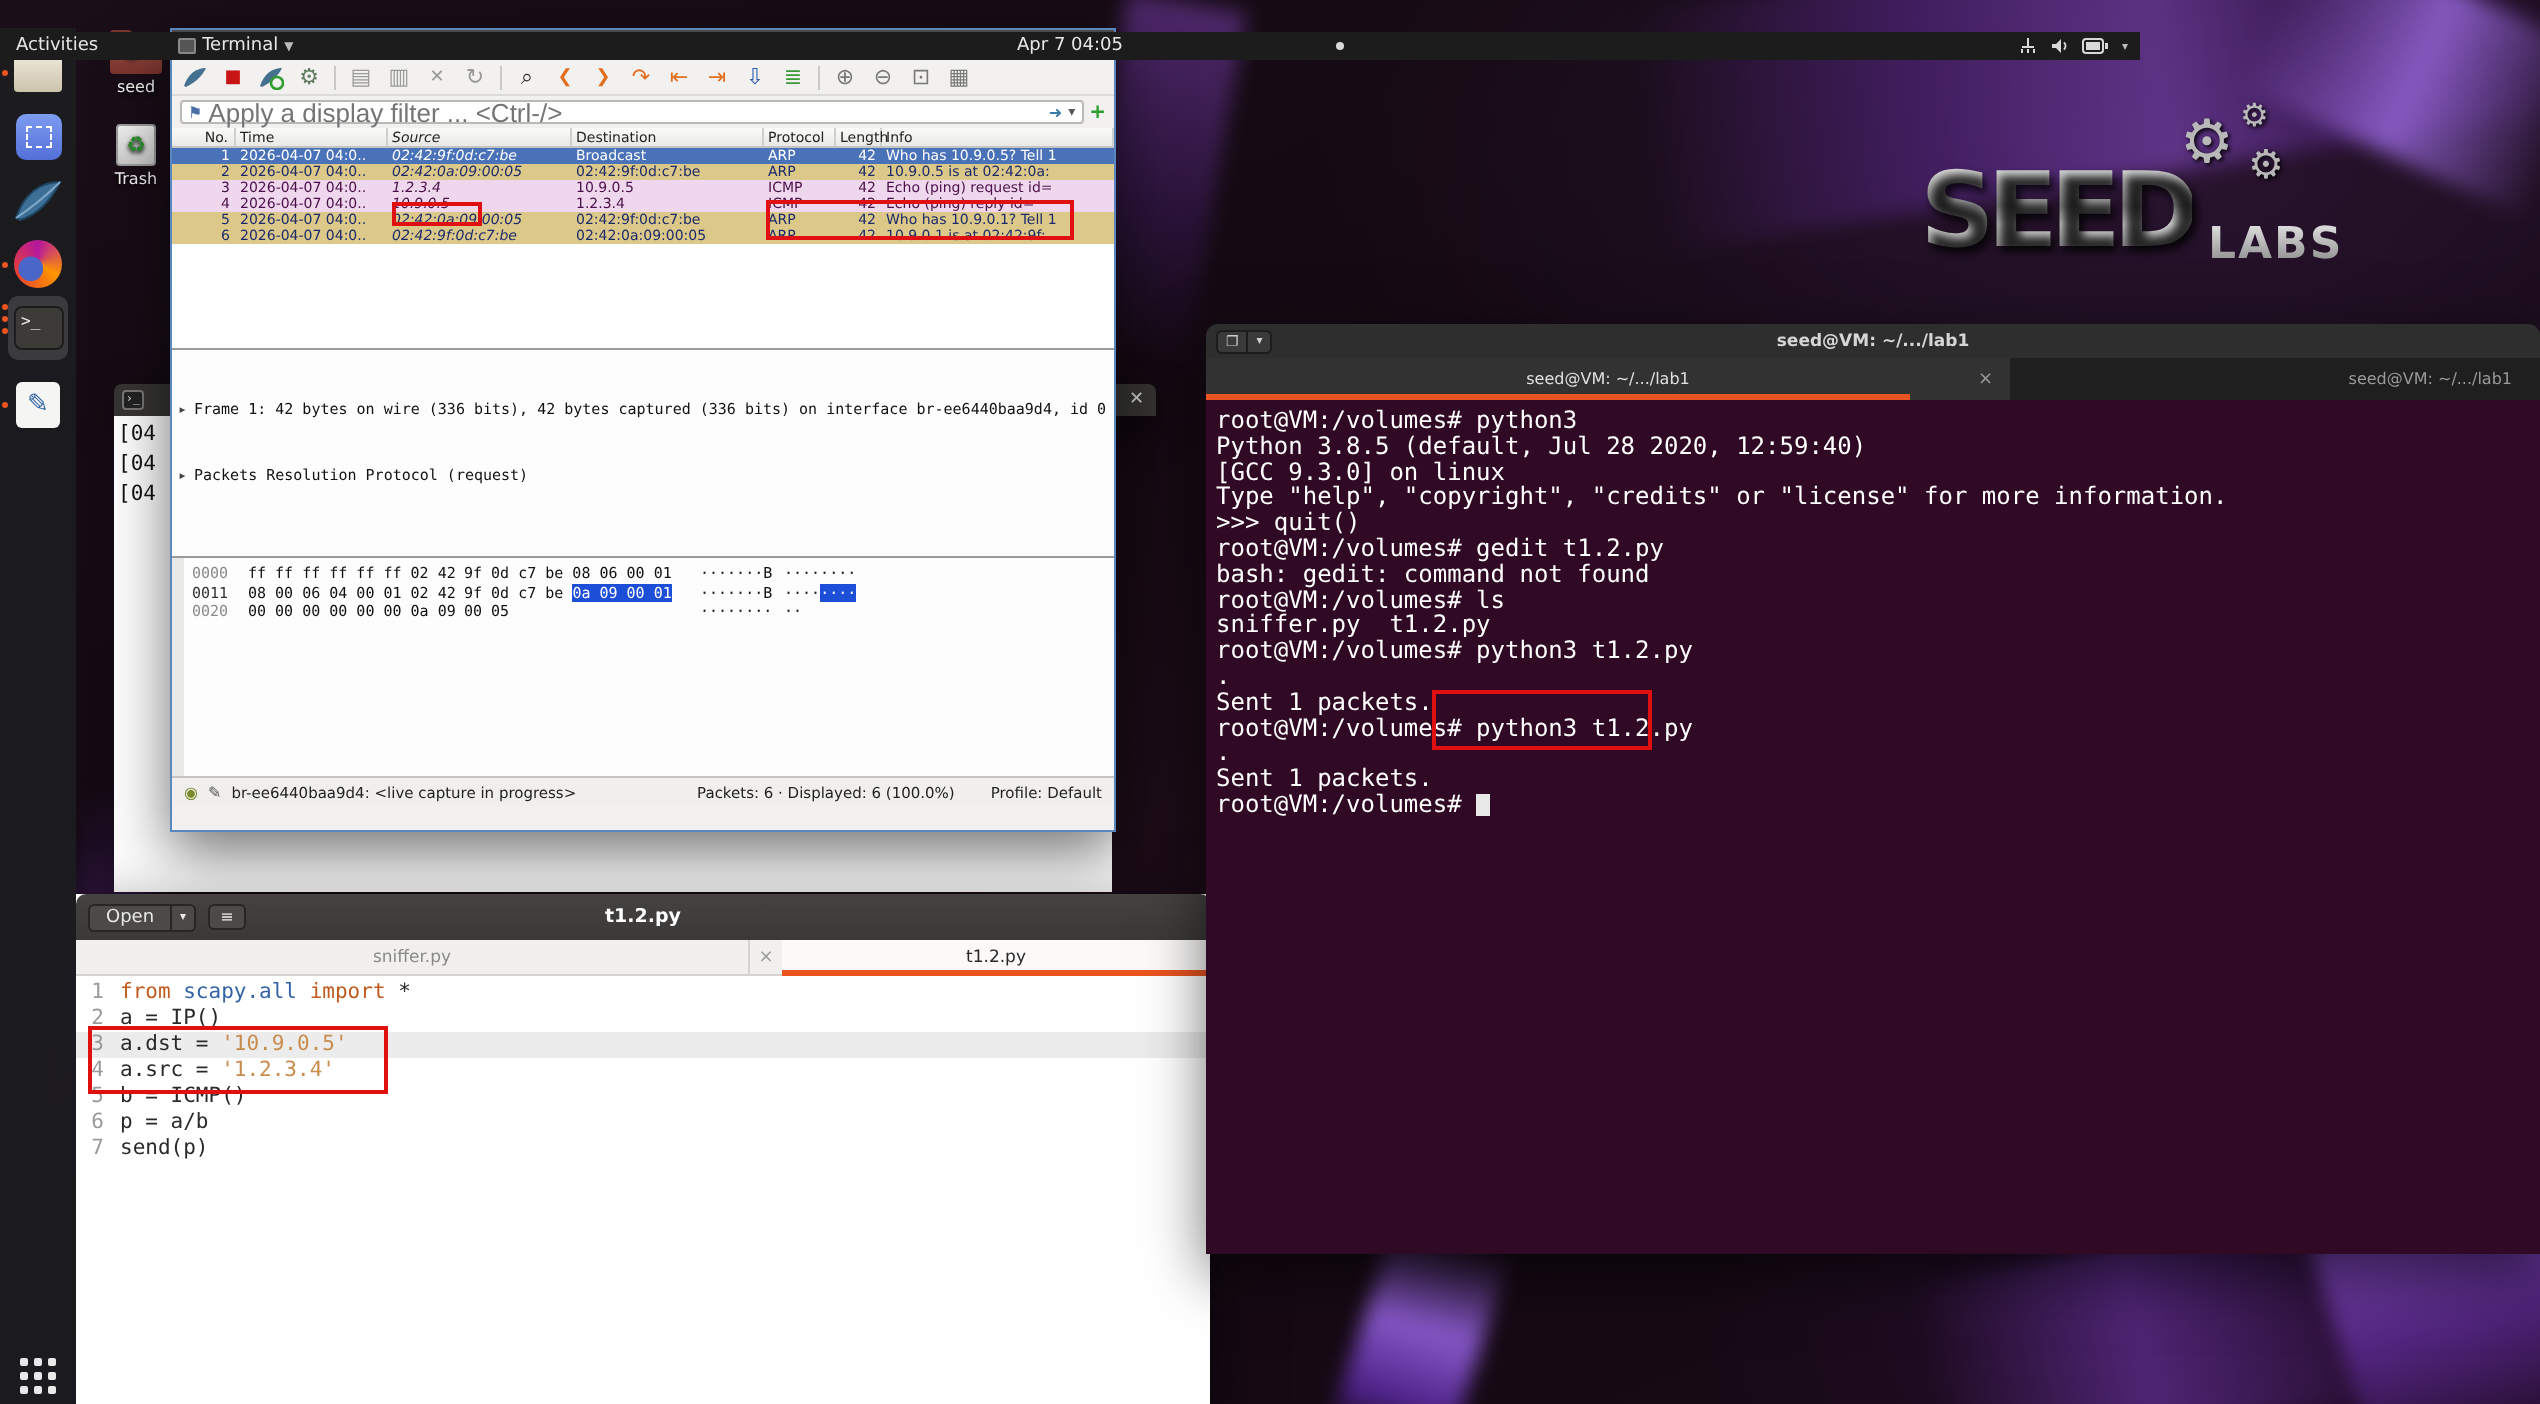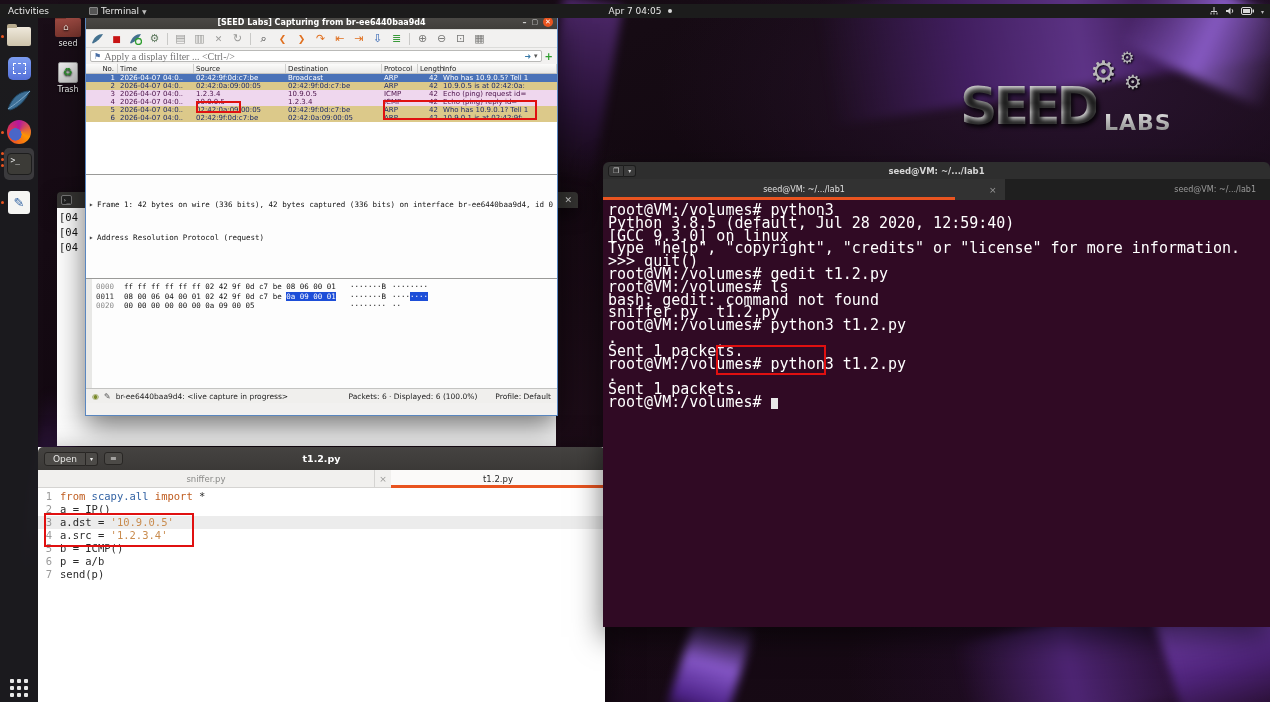--- a/index.html
+++ b/index.html
@@ -37,21 +37,21 @@
       -webkit-background-clip:text; background-clip:text; color:transparent;
       text-shadow:2px 3px 4px rgba(0,0,0,.8); }
   .logo-labs { position:absolute; left:152px; top:52px; font-size:22px; font-weight:bold; letter-spacing:1px;
       background:linear-gradient(180deg,#e8e8e8,#7f7f7f); -webkit-background-clip:text; background-clip:text; color:transparent; }
   .gear { position:absolute; color:#b8b8b8; text-shadow:1px 1px 2px #000; }
   .g1 { left:138px; top:-4px; font-size:30px; }
   .g2 { left:168px; top:-10px; font-size:16px; }
   .g3 { left:172px; top:12px; font-size:20px; }
 
   
-  .topbar { position:absolute; left:0; top:4px; width:1270px; height:14px; background:#1c1c1c; color:#e6e6e6;
+  .topbar { position:absolute; left:0; top:16px; width:1070px; height:14px; background:#1c1c1c; color:#e6e6e6;
       display:flex; align-items:center; font-size:9px; z-index:50; }
   .tb-activities { margin-left:8px; }
   .tb-app { margin-left:40px; display:flex; align-items:center; gap:3px; }
   .tb-term-ico { width:9px; height:8px; background:#555; border:1px solid #888; border-radius:1px; display:inline-block; }
   .tb-caret { font-size:6px; color:#bbb; }
   .tb-clock { position:absolute; left:0; right:0; text-align:center; }
   .tb-dot { position:absolute; left:668px; top:5px; width:4px; height:4px; border-radius:50%; background:#d8d8d8; }
   .tb-right { position:absolute; right:6px; top:0; height:14px; display:flex; align-items:center; gap:6px; }
   .tb-right svg { display:block; }
 
@@ -93,35 +93,35 @@
   .ws { left:85px; top:14px; width:473px; height:402px; background:#f2f1f0; border:1px solid #5a87c0; z-index:10; font-size:7.5px; }
   .ws-title { height:14px; background:linear-gradient(#4d4b48,#403e3b); color:#fff; font-weight:bold; font-size:8px; display:flex; align-items:center; justify-content:center; position:relative; }
   .ws-ctrl { position:absolute; right:4px; top:0; height:14px; display:flex; align-items:center; gap:5px; color:#cfcfcf; font-size:8px; }
   .ws-close { width:10px; height:10px; border-radius:50%; background:#e9541f; color:#fff; font-size:7px; line-height:10px; text-align:center; }
   .ws-menu { height:14px; display:flex; align-items:center; gap:9px; padding:0 6px; background:#f2f1f0; color:#1a1a1a; font-size:7.5px; }
   .ws-tools { height:18px; display:flex; align-items:center; gap:6px; padding:0 5px; background:#f2f1f0; border-top:1px solid #dcdcda; font-size:11px; }
   .ws-tools .ti { width:13px; text-align:center; }
   .tsep { width:1px; height:12px; background:#c9c9c7; }
   .ws-filter { height:17px; background:#f2f1f0; display:flex; align-items:center; padding:0 4px; gap:3px; border-top:1px solid #dcdcda; }
   .fl-wrap { flex:1; height:12px; background:#fff; border:1px solid #b9b9b7; border-radius:2px; display:flex; align-items:center; padding:0 3px; gap:3px; }
-  .fl-wrap input { flex:1; border:none; outline:none; font-size:10px; color:#555; font-family:Liberation Serif, serif; background:transparent; }
+  .fl-wrap input { flex:1; border:none; outline:none; font-size:13px; color:#555; font-family:Liberation Sans, sans-serif; background:transparent; }
   .fl-book { color:#4a6fa5; font-size:8px; }
   .fl-apply { color:#3a7aa8; font-size:8px; }
   .fl-caret { color:#555; font-size:7px; }
   .fl-plus { color:#2f9e2f; font-weight:bold; font-size:10px; }
 
   .ws-list { height:110px; background:#fff; overflow:hidden; position:relative; }
   .phead, .prow { display:flex; align-items:center; height:9px; font-size:7px; white-space:nowrap; }
   .phead { height:10px; background:linear-gradient(#fbfbfa,#e9e8e6); border-bottom:1px solid #c4c4c2; color:#222; }
   .phead span { border-right:1px solid #cfcfcd; height:100%; display:flex; align-items:center; padding-left:2px; }
   .prow { height:8px; color:#1c1c1c; }
   .prow span { overflow:hidden; padding-left:2px; }
   .c-no { width:32px; justify-content:flex-end; text-align:right; padding-right:3px; flex:none; }
   .c-time { width:76px; flex:none; }
-  .c-src { width:92px; flex:none; }
+  .c-src { width:92px; flex:none;font-style:italic; }
   .c-dst { width:96px; flex:none; }
   .c-proto { width:36px; flex:none; }
   .c-len { width:23px; text-align:right; padding-right:3px; flex:none; }
   .c-info { flex:1; }
   .row-sel { background:#4a72b8; color:#fff !important; }
   .row-arp { background:#dcc98a; color:#1c2a6a; }
   .row-icmp { background:#efd7ee; color:#4a1048; }
 
   .ws-details { height:104px; background:#fdfdfd; border-top:1px solid #9a9a98; font-family:"DejaVu Sans Mono",monospace; font-size:7.5px; color:#111; padding:2px 0 0 3px; line-height:11px; white-space:pre; }
   .darrow { color:#444; display:inline-block; width:8px; }
@@ -175,21 +175,21 @@
   .term-title { position:absolute; left:0; right:0; text-align:center; color:#d6d6d6; font-size:8.5px; font-weight:bold; }
   .term-newtab { margin-left:5px; display:flex; z-index:2; }
   .tnb { background:#3a3a3a; border:1px solid #1c1c1c; color:#cfcfcf; font-size:7px; padding:0 4px; height:12px; display:flex; align-items:center; }
   .tnb.l { border-radius:3px 0 0 3px; }
   .tnb.r { border-radius:0 3px 3px 0; border-left:none; font-size:6px; }
   .term-tabs { height:21px; background:#1f1f1f; display:flex; font-size:8px; position:relative; }
   .ttab-act { width:402px; background:#323232; color:#e0e0e0; display:flex; align-items:center; justify-content:center; position:relative; }
   .ttab-act:after { content:""; position:absolute; left:0; bottom:0; width:352px; height:3px; background:#e95420; }
   .ttab-x { position:absolute; left:386px; top:0; height:100%; display:flex; align-items:center; color:#9a9a9a; font-size:9px; }
   .ttab-in { flex:1; color:#9a9a9a; display:flex; align-items:center; justify-content:flex-end; padding-right:14px; }
-  .term-body { height:427px; background:#300a24; color:#ffffff; font-family:"DejaVu Sans Mono",monospace; font-size:15px; line-height:12.8px; padding:4px 0 0 5px; position:relative; }
+  .term-body { height:427px; background:#300a24; color:#ffffff; font-family:"DejaVu Sans Mono",monospace; font-size:12px; line-height:12.8px; padding:4px 0 0 5px; position:relative; }
   .tline { white-space:pre; }
   .cursor { display:inline-block; width:7px; height:11px; background:#e8e8e8; vertical-align:-2px; }
 </style>
 </head>
 <body>
 
 <div class="screen">
 
   <div class="wallpaper">
     <div class="streak s1"></div>
@@ -411,21 +411,21 @@
           <span class="c-time">2026-04-07 04:0..</span>
           <span class="c-src">02:42:9f:0d:c7:be</span>
           <span class="c-dst">02:42:0a:09:00:05</span>
           <span class="c-proto">ARP</span>
           <span class="c-len">42</span>
           <span class="c-info">10.9.0.1 is at 02:42:9f:</span>
       </div>
     </div>
     <div class="ws-details">
       <div><span class="darrow">▸</span><span>Frame 1: 42 bytes on wire (336 bits), 42 bytes captured (336 bits) on interface br-ee6440baa9d4, id 0</span></div>
-      <div><span class="darrow">▸</span><span>Address Resolution Protocol (request)</span></div>
+      <div><span class="darrow">▸</span><span>Packets Resolution Protocol (request)</span></div>
     </div>
     <div class="ws-hex">
       <div class="hexgutter"></div>
       <div class="hexrow">
         <span class="hoff">0000</span><span class="hx1">ff ff ff ff ff ff 02 42</span><span class="hx2"><span>9f 0d c7 be 08 06 00 01</span><span class="hsel"></span></span><span class="asc1">·······B</span><span><span>········</span><span class="hsel"></span></span>
       </div>
       <div class="hexrow">
         <span class="hoff hoff-b">0011</span><span class="hx1">08 00 06 04 00 01 02 42</span><span class="hx2"><span>9f 0d c7 be </span><span class="hsel">0a 09 00 01</span></span><span class="asc1">·······B</span><span><span>····</span><span class="hsel">····</span></span>
       </div>
       <div class="hexrow">
@@ -485,22 +485,22 @@
       </span>
       <span class="ttab-in">seed@VM: ~/.../lab1</span>
     </div>
     <div class="term-body">
       <div class="tline">root@VM:/volumes# python3</div>
       <div class="tline">Python 3.8.5 (default, Jul 28 2020, 12:59:40)</div>
       <div class="tline">[GCC 9.3.0] on linux</div>
       <div class="tline">Type "help", "copyright", "credits" or "license" for more information.</div>
       <div class="tline">&gt;&gt;&gt; quit()</div>
       <div class="tline">root@VM:/volumes# gedit t1.2.py</div>
+      <div class="tline">bash: gedit: command not found</div>
       <div class="tline">root@VM:/volumes# ls</div>
-      <div class="tline">bash: gedit: command not found</div>
       <div class="tline">sniffer.py  t1.2.py</div>
       <div class="tline">root@VM:/volumes# python3 t1.2.py</div>
       <div class="tline">.</div>
       <div class="tline">Sent 1 packets.</div>
       <div class="tline"><span>root@VM:/volumes# </span><span>python3 t1.2.py</span></div>
       <div class="tline">.</div>
       <div class="tline">Sent 1 packets.</div>
       <div class="tline"><span>root@VM:/volumes# </span><span class="cursor"></span></div>
     </div>
   </div>

